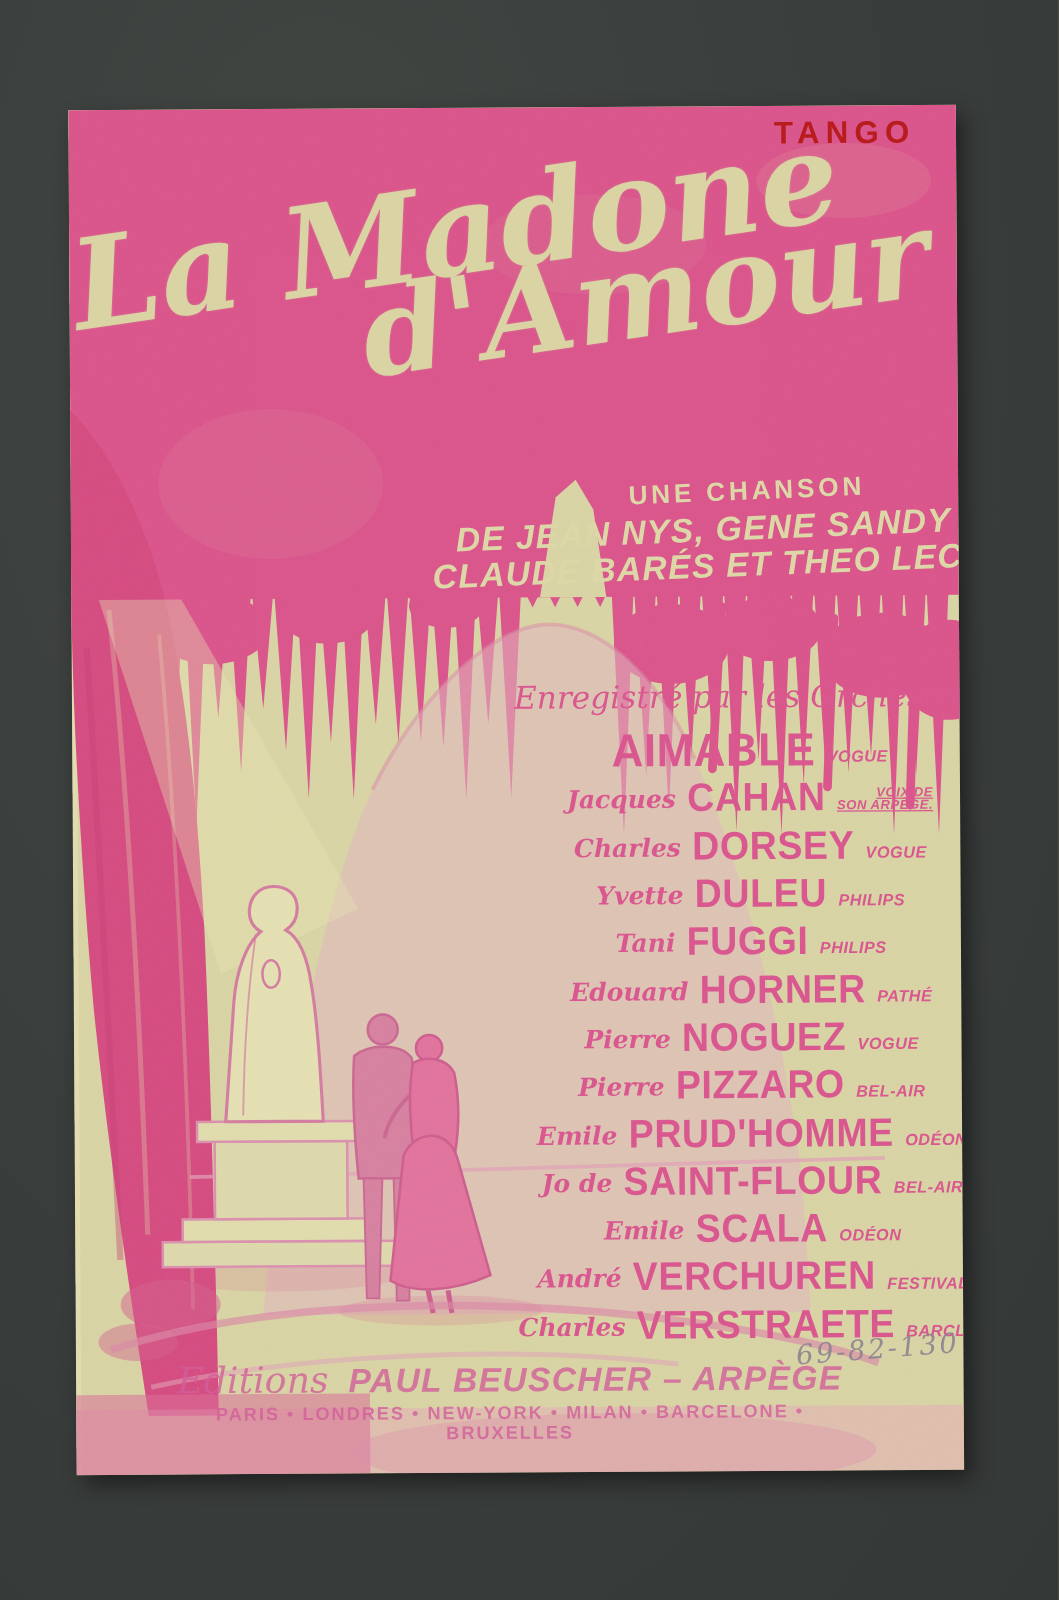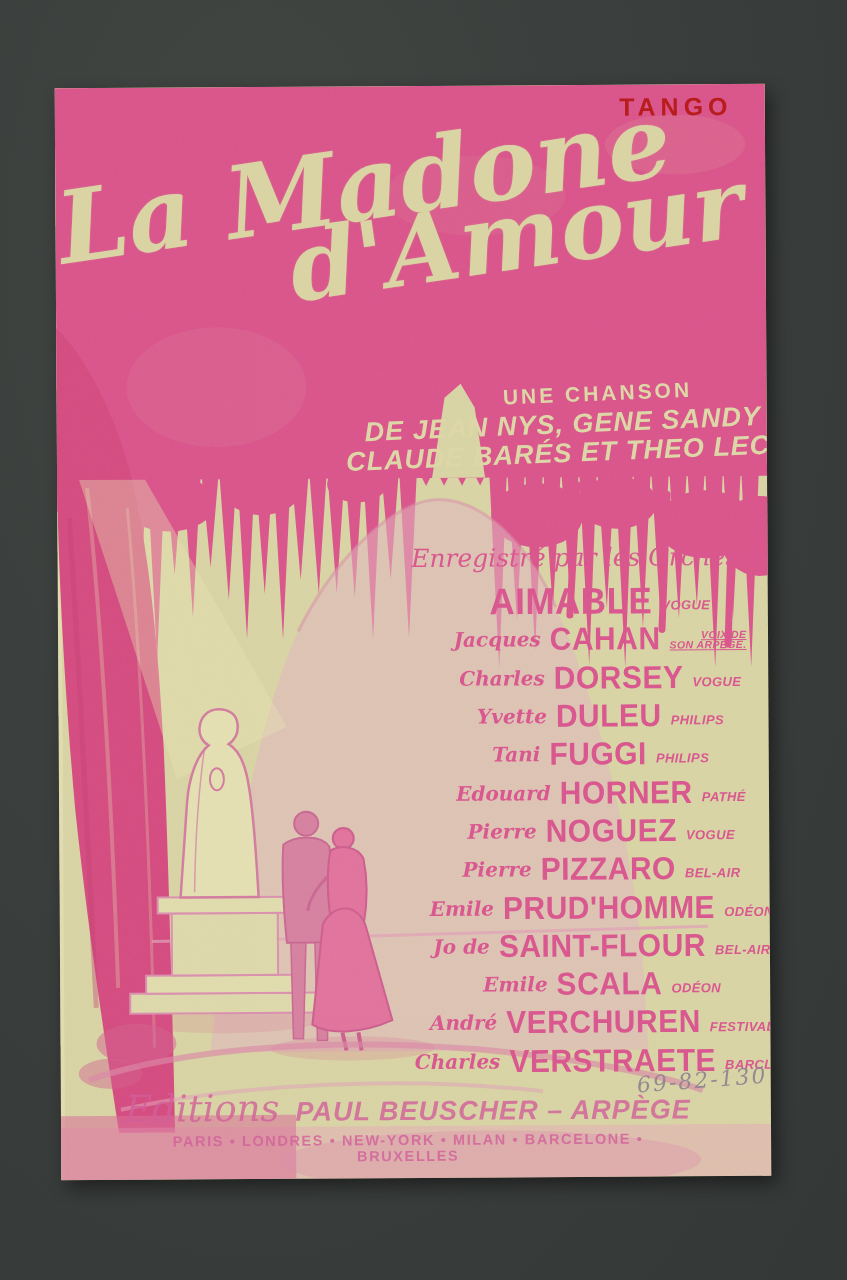--- a/index.html
+++ b/index.html
@@ -45,21 +45,21 @@
   .orch-row.big .l{font-size:35px;}
   .lab{font-weight:bold;font-style:italic;font-size:13px;letter-spacing:.4px;
     align-self:flex-end;margin-bottom:7px;}
   .lab.two{display:flex;flex-direction:column;line-height:10px;font-size:10.5px;text-align:right;margin-bottom:9px;text-decoration:underline;}
 
   .catnum{left:576px;top:982px;width:170px;color:#8d8391;
     font-family:"DejaVu Serif",serif;font-style:italic;font-size:22px;letter-spacing:2px;
     transform:rotate(-4deg);opacity:.9;}
 
   .pub{left:60px;top:1000px;width:574px;text-align:center;color:#d2609a;opacity:.8;}
-  .pub-script{font-family:"DejaVu Serif",serif;font-style:italic;font-size:37px;margin-right:16px;}
+  .pub-script{font-family:"DejaVu Serif",serif;font-style:italic;font-size:29px;margin-right:16px;}
   .pub-name{font-weight:bold;font-style:italic;font-size:27px;letter-spacing:1px;}
   .cities{margin-top:3px;font-weight:bold;font-size:14.5px;letter-spacing:1.6px;}
 </style>
 </head>
 <body>
 
 <div class="backdrop"></div>
 
 <div class="sheet">
 

